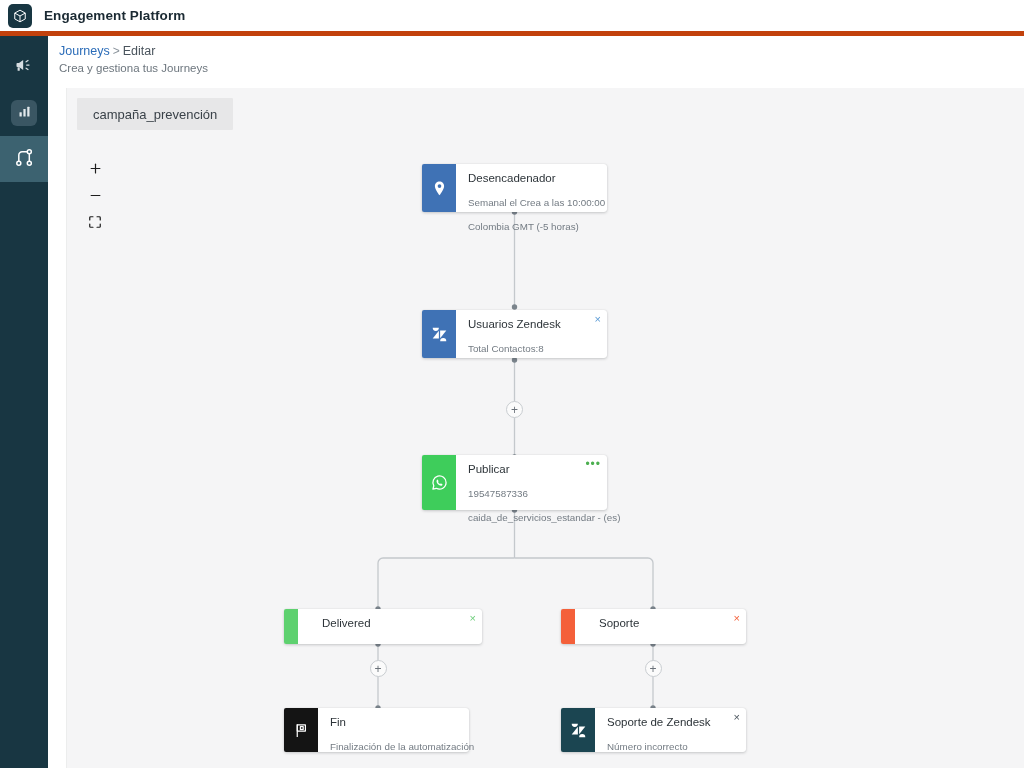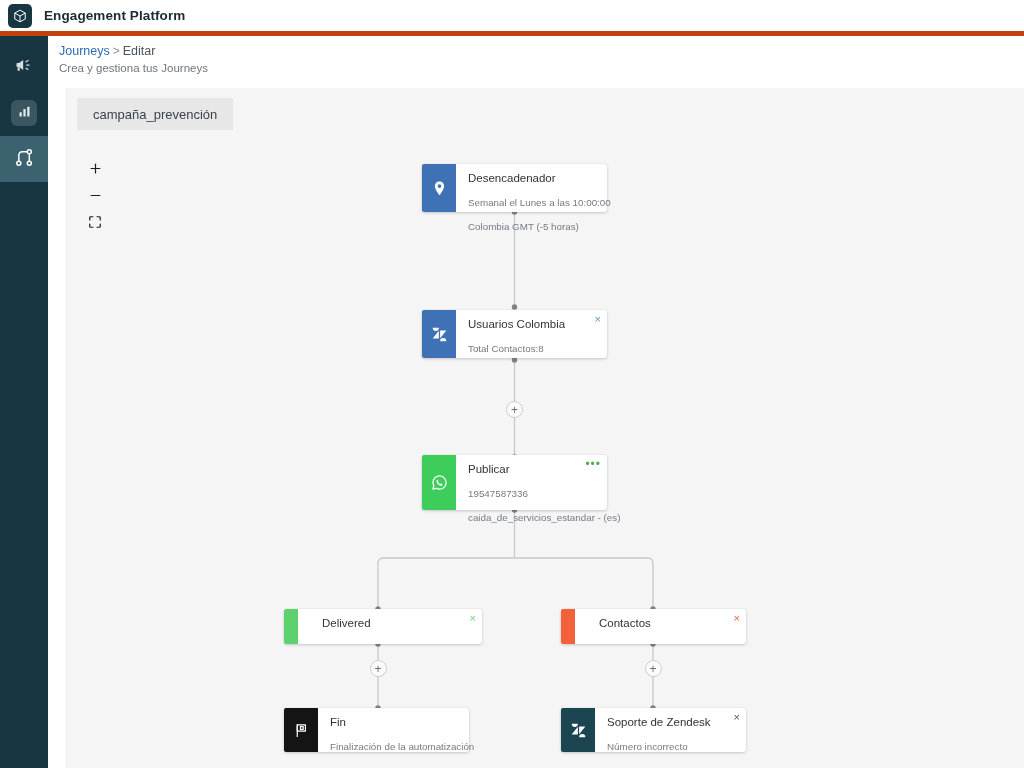--- a/index.html
+++ b/index.html
@@ -269,36 +269,36 @@
 
     <div class="node" style="left:355px; top:76px; width:185px; height:48px;">
       <div class="node-icon" style="background:#3f72b5;">
         <svg width="17" height="17" viewBox="0 0 24 24" fill="#ffffff">
           <path d="M12 2.2c-3.6 0-6.5 2.9-6.5 6.5 0 4.8 6.5 12.8 6.5 12.8s6.5-8 6.5-12.8c0-3.6-2.9-6.5-6.5-6.5z"></path>
           <circle cx="12" cy="8.6" r="2.6" fill="#3f72b5"></circle>
         </svg>
       </div>
       <div class="node-body">
         <div class="node-title">Desencadenador</div>
-        <div class="node-sub">Semanal el Lunes a las 10:00:00</div>
+        <div class="node-sub">Semanal el Crea a las 10:00:00</div>
         <div class="node-sub">Colombia GMT (-5 horas)</div>
       </div>
     </div>
 
     <div class="node" style="left:355px; top:222px; width:185px; height:48px;">
       <div class="node-icon" style="background:#3f72b5;">
         <svg width="19" height="19" viewBox="0 0 24 24" fill="#ffffff">
           <path d="M11.2 7.4V17H3.4z"></path>
           <path d="M11.2 3.6a3.9 3.9 0 0 1-7.8 0z"></path>
           <path d="M12.8 16.6V7h7.8z"></path>
           <path d="M12.8 20.4a3.9 3.9 0 0 1 7.8 0z"></path>
         </svg>
       </div>
       <div class="node-body">
-        <div class="node-title">Usuarios Colombia</div>
+        <div class="node-title">Usuarios Zendesk</div>
         <div class="node-sub">Total Contactos:8</div>
       </div>
       <div class="node-close" style="color:#5b9bd5;">×</div>
     </div>
 
     <div class="node" style="left:355px; top:367px; width:185px; height:55px;">
       <div class="node-icon" style="background:#3ecd5b;">
         <svg width="19" height="19" viewBox="0 0 24 24" fill="none" stroke="#ffffff" stroke-width="1.6">
           <path d="M20.3 12a8.3 8.3 0 0 1-12.3 7.3L3.7 20.3l1.1-4.2A8.3 8.3 0 1 1 20.3 12z" stroke-linejoin="round"></path>
           <path d="M9.2 8.4c.3-.1.6 0 .8.4l.7 1.4c.1.3 0 .6-.2.8l-.4.4c.6 1.2 1.5 2 2.6 2.6l.4-.5c.2-.3.5-.3.8-.2l1.4.7c.3.2.5.5.4.8-.2.8-.9 1.3-1.8 1.3-2.8-.2-5.4-2.8-5.7-5.7 0-.9.4-1.6 1-1.9z" fill="#ffffff" stroke="none"></path>
@@ -316,21 +316,21 @@
       <div class="node-icon" style="background:#5ed16f;"></div>
       <div class="node-body">
         <div class="node-title">Delivered</div>
       </div>
       <div class="node-close" style="color:#6dce7b;">×</div>
     </div>
 
     <div class="node bar" style="left:494px; top:521px; width:185px; height:35px;">
       <div class="node-icon" style="background:#f4603a;"></div>
       <div class="node-body">
-        <div class="node-title">Contactos</div>
+        <div class="node-title">Soporte</div>
       </div>
       <div class="node-close" style="color:#f4603a;">×</div>
     </div>
 
     <div class="node" style="left:217px; top:620px; width:185px; height:44px;">
       <div class="node-icon" style="background:#141414;">
         <svg width="17" height="17" viewBox="0 0 24 24" fill="none" stroke="#ffffff" stroke-width="1.7" stroke-linejoin="round">
           <path d="M6 3v18"></path>
           <path d="M6 4.2h11.5v8.6H6z"></path>
           <rect x="10.4" y="6.6" width="4" height="3.9"></rect>

